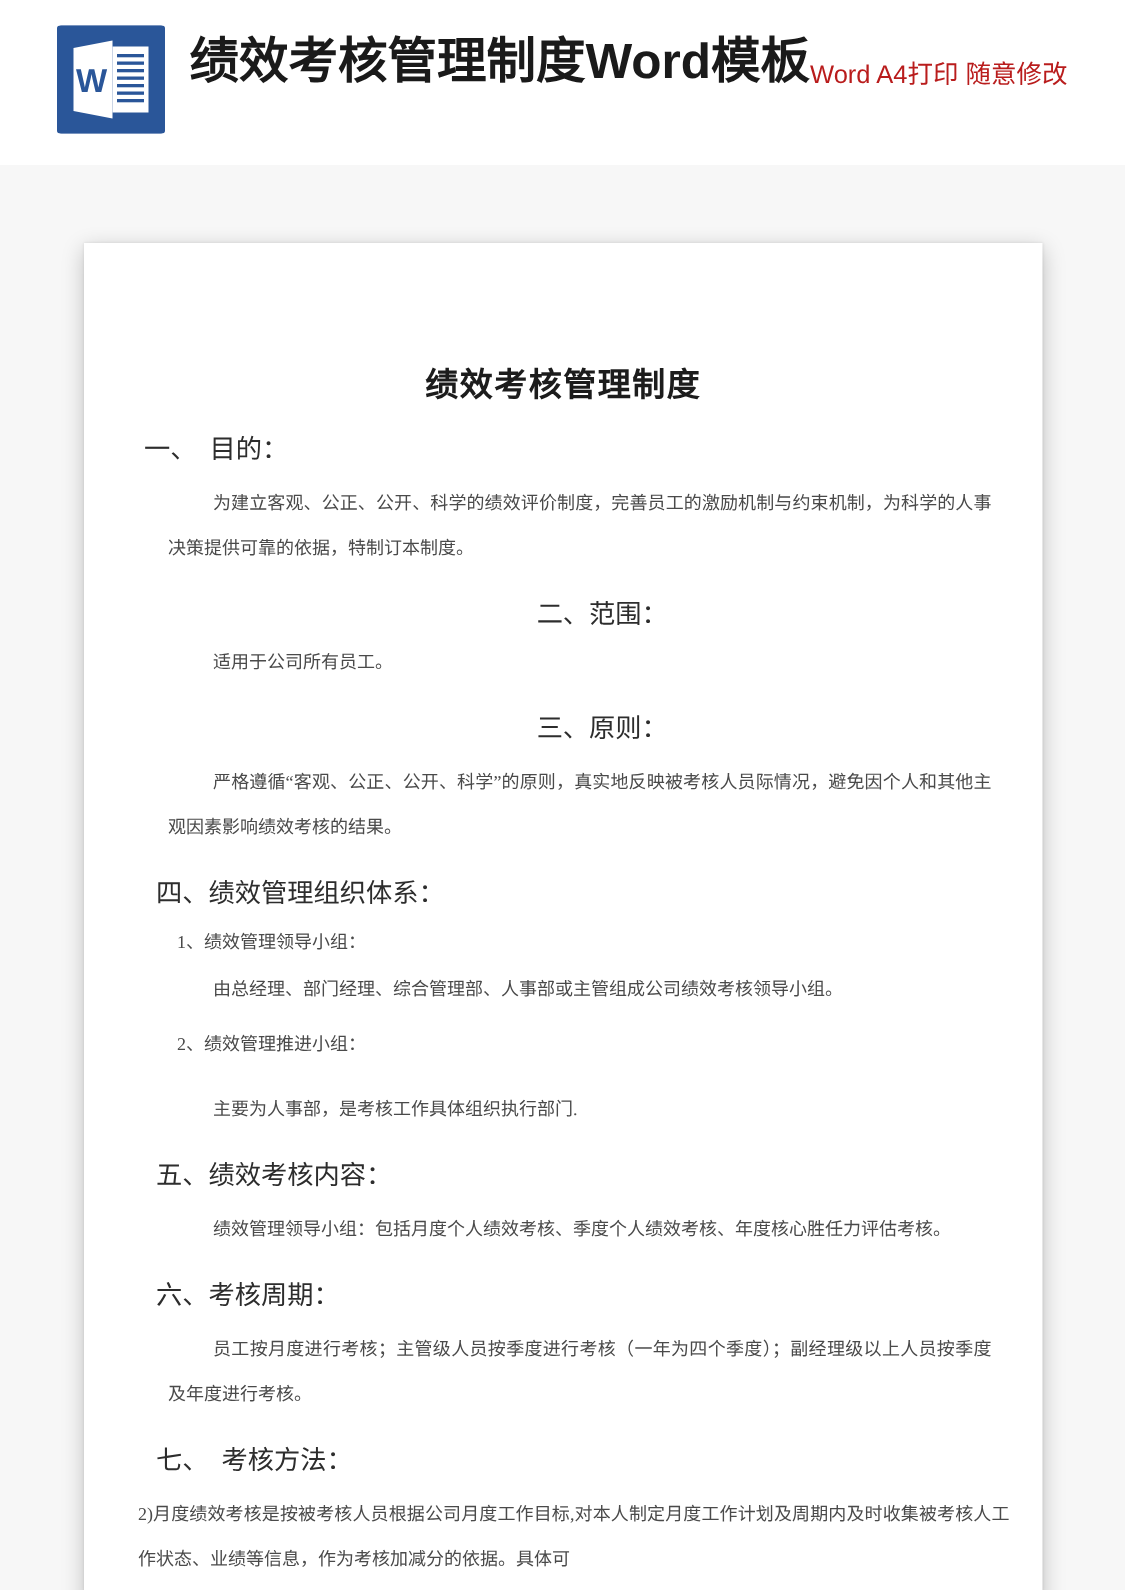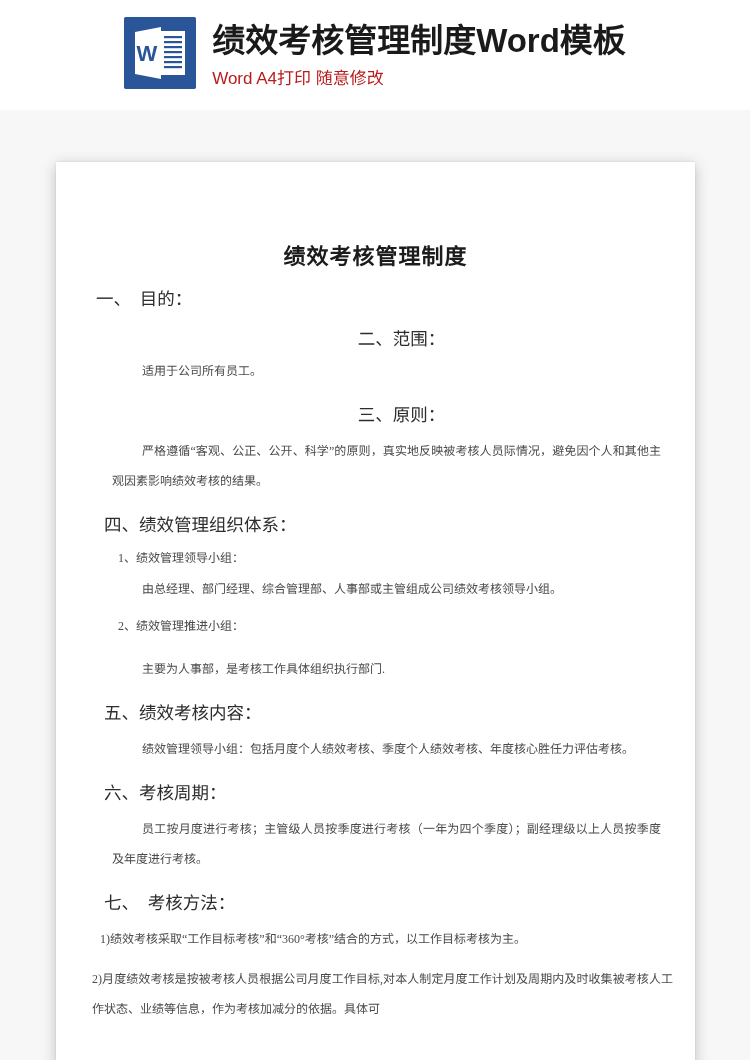--- a/index.html
+++ b/index.html
@@ -40,22 +40,22 @@
     background: #2a5699;
     border-radius: 3px;
     flex: 0 0 auto;
     position: relative;
     margin-right: 16px;
   }
   .word-icon svg { display: block; }
 
   .banner-text {
     display: flex;
-    flex-direction: column;
-    align-items: flex-start;
+    flex-direction: row;
+    align-items: flex-end;
     padding-top: 2px;
   }
   .banner-title {
     font-size: 33px;
     font-weight: bold;
     color: #1a1a1a;
     letter-spacing: 0px;
     line-height: 44px;
     white-space: nowrap;
   }
@@ -187,37 +187,37 @@
 
   </div>
 </div>
 
 <div class="sheet">
   <div class="doc-body">
 
     <div class="doc-title">绩效考核管理制度</div>
 
     <div class="sec-h indent-lg">一、  目的：</div>
+    <div class="para">为建立客观、公正、公开、科学的绩效评价制度，完善员工的激励机制与约束机制，为科学的人事决策提供可靠的依据，特制订本制度。</div>
 
     <div class="sec-h indent-md">二、范围：</div>
     <div class="para tight">适用于公司所有员工。</div>
 
     <div class="sec-h indent-md">三、原则：</div>
     <div class="para">严格遵循“客观、公正、公开、科学”的原则，真实地反映被考核人员际情况，避免因个人和其他主观因素影响绩效考核的结果。</div>
 
     <div class="sec-h indent-sm">四、绩效管理组织体系：</div>
     <div class="sub-h">1、绩效管理领导小组：</div>
     <div class="para tight">由总经理、部门经理、综合管理部、人事部或主管组成公司绩效考核领导小组。</div>
     <div class="sub-h">2、绩效管理推进小组：</div>
     <div class="para extra-gap">主要为人事部，是考核工作具体组织执行部门.</div>
 
     <div class="sec-h indent-sm">五、绩效考核内容：</div>
     <div class="para">绩效管理领导小组：包括月度个人绩效考核、季度个人绩效考核、年度核心胜任力评估考核。</div>
 
     <div class="sec-h indent-sm">六、考核周期：</div>
     <div class="para">员工按月度进行考核；主管级人员按季度进行考核（一年为四个季度）；副经理级以上人员按季度及年度进行考核。</div>
 
     <div class="sec-h indent-sm">七、  考核方法：</div>
-    <div class="para list-item">1)绩效考核采取“工作目标考核”和“360°考核”结合的方式，以工作目标考核为主。</div>
     <div class="para list-item-2">2)月度绩效考核是按被考核人员根据公司月度工作目标,对本人制定月度工作计划及周期内及时收集被考核人工作状态、业绩等信息，作为考核加减分的依据。具体可</div>
 
   </div>
 </div>
 
 </body></html>

